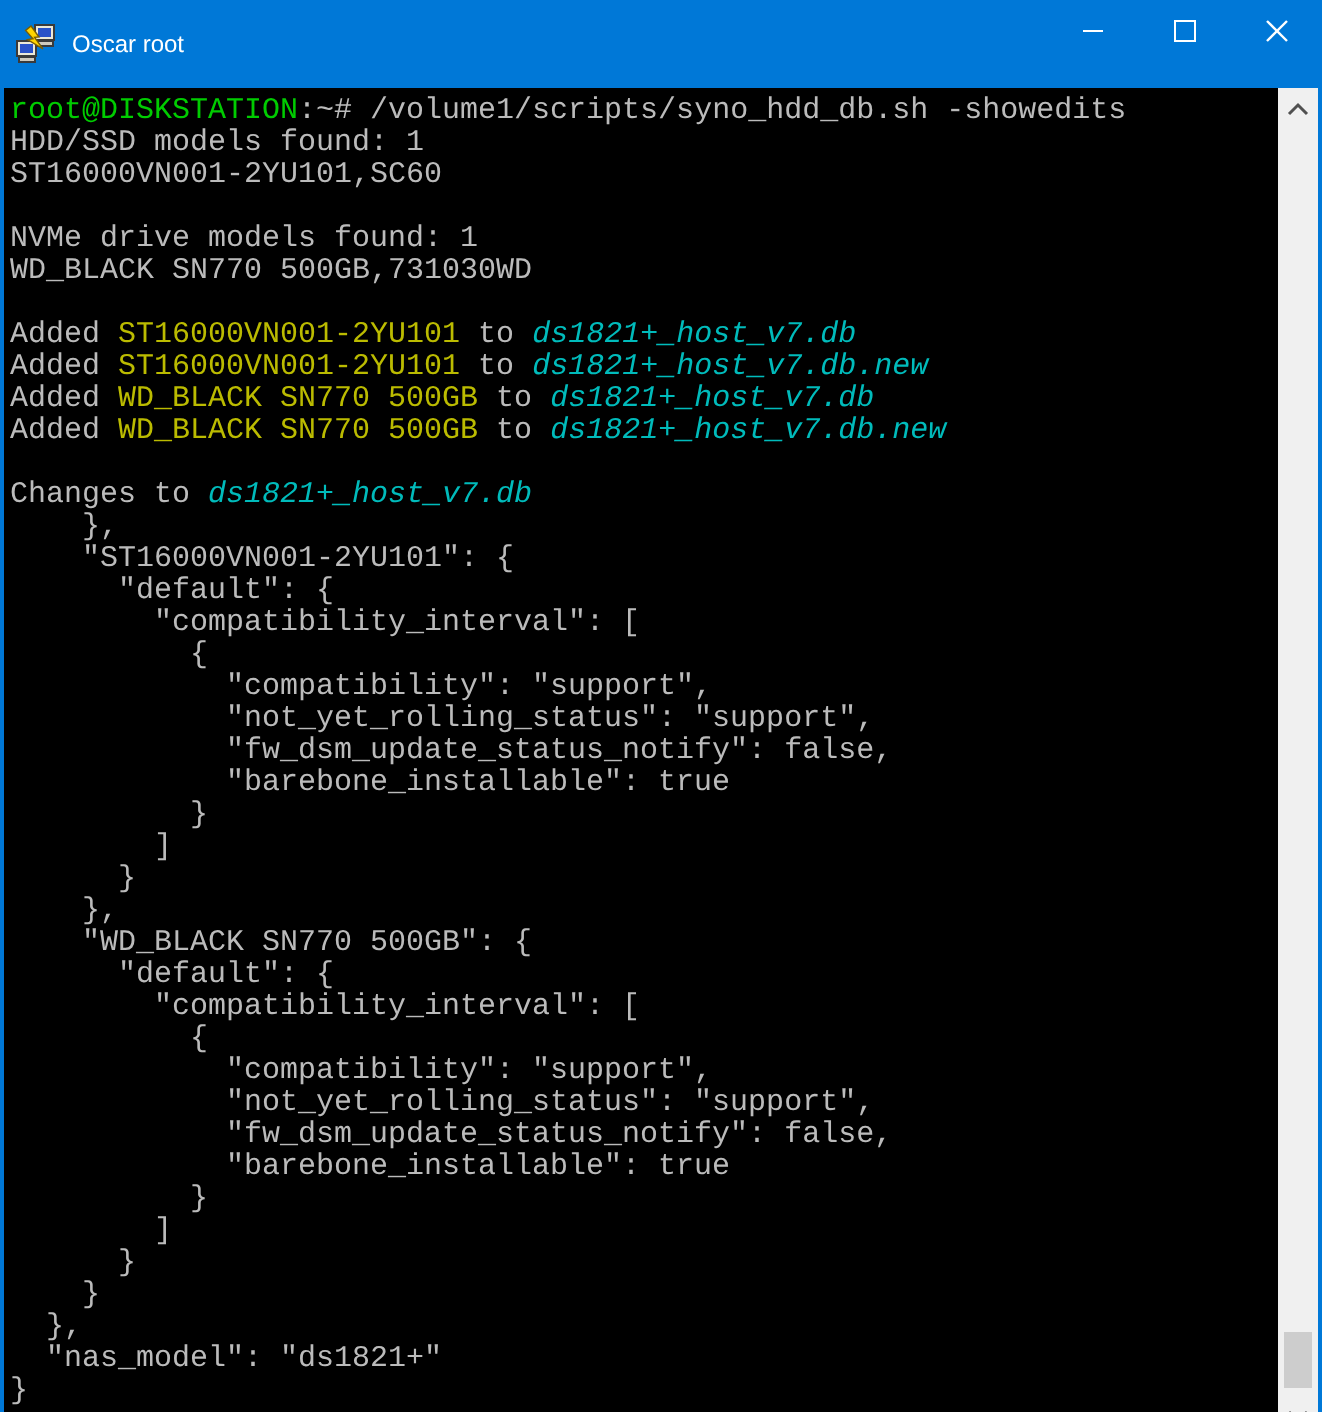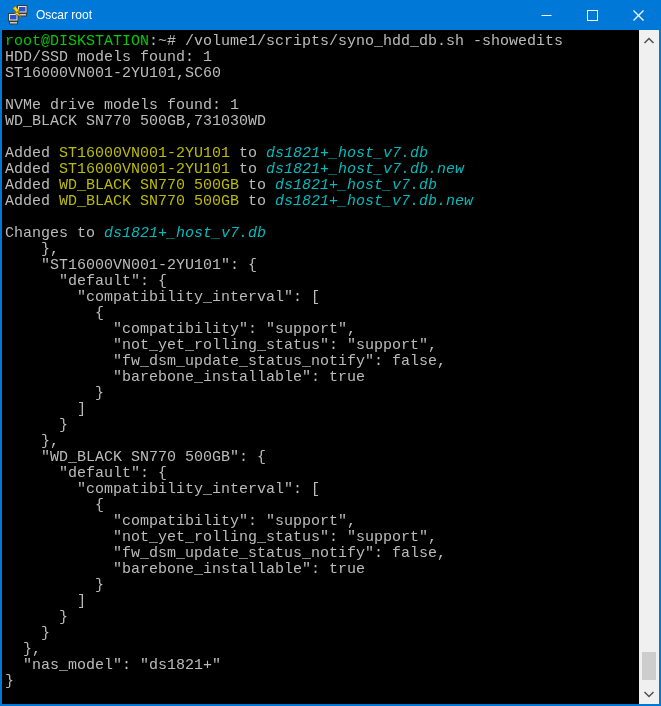--- a/index.html
+++ b/index.html
@@ -16,21 +16,21 @@
   }
   *{box-sizing:border-box;}
   html,body{margin:0;padding:0;}
   body{width:661px;height:706px;overflow:hidden;background:#fff;
        font-family:"Liberation Sans", sans-serif;}
   .window{width:661px;height:706px;
           border-left:2px solid var(--titlebar);
           border-right:2px solid var(--titlebar);
           border-bottom:2px solid var(--titlebar);
           background:var(--terminal-bg);}
-  .titlebar{height:30px;margin:0 -2px;background:var(--titlebar);
+  .titlebar{height:44px;margin:0 -2px;background:var(--titlebar);
             display:flex;align-items:center;position:relative;}
   .app-icon{width:20px;height:20px;margin-left:8px;flex:0 0 auto;display:block;}
   .title-text{color:var(--titlebar-text);font-size:12px;margin-left:8px;
               white-space:nowrap;user-select:none;}
   .controls{position:absolute;right:0;top:0;height:30px;display:flex;}
   .ctl-btn{width:46px;height:30px;display:flex;align-items:center;
            justify-content:center;}
   .body{display:flex;height:674px;}
   .terminal{flex:1 1 auto;background:var(--terminal-bg);overflow:hidden;
             padding:4px 0 0 3px;

